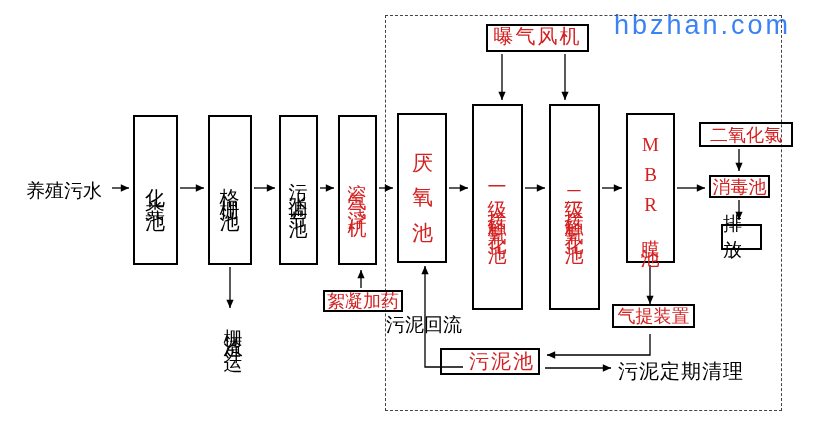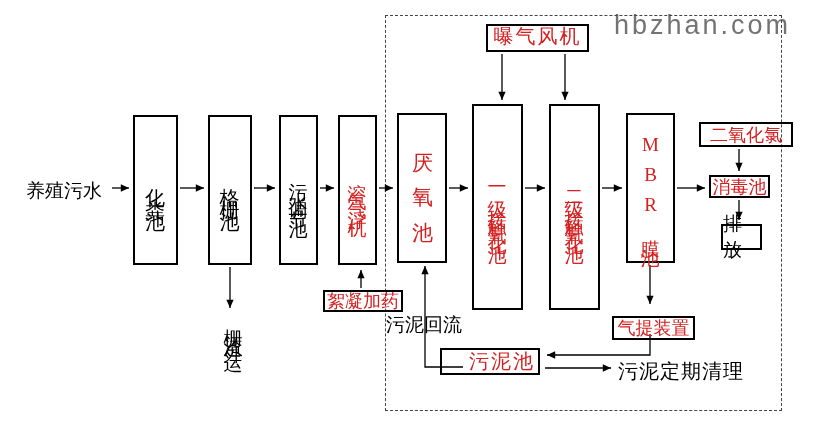--- a/index.html
+++ b/index.html
@@ -14,21 +14,21 @@
   .vtext{writing-mode:vertical-rl;text-orientation:upright;line-height:1;}
   .red{color:#d42020;}
   .lbl{position:absolute;white-space:nowrap;}
   .dashed-region{
     position:absolute;left:385px;top:15px;width:397px;height:396px;
     border:1px dashed #444;box-sizing:border-box;
   }
   .watermark{
     position:absolute;left:614px;top:10px;
     font-family:"Liberation Sans", sans-serif;font-size:27px;
-    color:#737373;letter-spacing:3px;
+    color:#3b82f6;letter-spacing:3px;
   }
   svg.wires{position:absolute;left:0;top:0;width:827px;height:441px;}
   
   .sp3{font-size:20px;letter-spacing:12px;}
   .sp3w{font-size:21px;letter-spacing:34px;}
   .sp5{font-size:19px;letter-spacing:9px;}
   .sp7{font-size:19px;letter-spacing:9px;}
   .hsm{font-size:18px;}
   .hmd{font-size:20px;letter-spacing:2px;}
 </style>
@@ -108,21 +108,21 @@
   </div>
   <div class="box" style="left:721px;top:224px;width:41px;height:26px;">
     <span style="font-size:19px;">排放</span>
   </div>
   <div class="box" style="left:323px;top:290px;width:80px;height:22px;text-align:right;">
     <span class="hsm red">絮凝加药</span>
   </div>
   <div class="box" style="left:440px;top:348px;width:100px;height:27px;padding-left:24px;">
     <span class="hmd red">污泥池</span>
   </div>
-  <div class="box" style="left:612px;top:316px;width:83px;height:24px;">
+  <div class="box" style="left:612px;top:304px;width:83px;height:24px;">
     <span class="hsm red">气提装置</span>
   </div>
 
   <div class="lbl" style="left:224px;top:314px;font-size:19px;">
     <span class="vtext" style="letter-spacing:8px;">栅渣外运</span>
   </div>
   <div class="lbl" style="left:386px;top:312px;font-size:19px;text-align:right;">污泥回流</div>
   <div class="lbl" style="left:618px;top:358px;font-size:20px;letter-spacing:1px;">污泥定期清理</div>
 
 </div>

